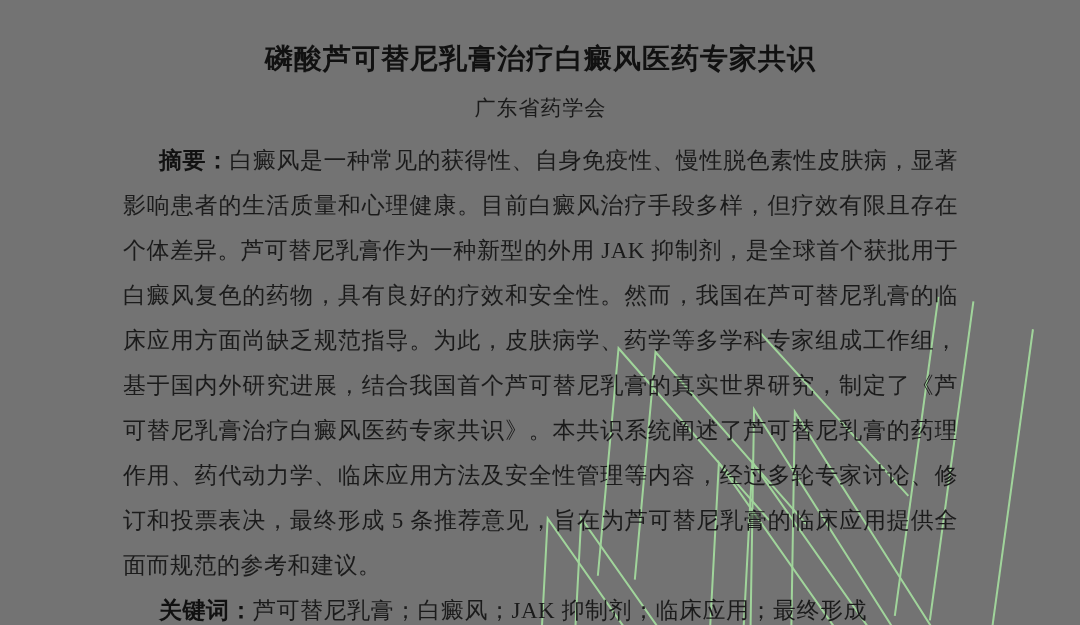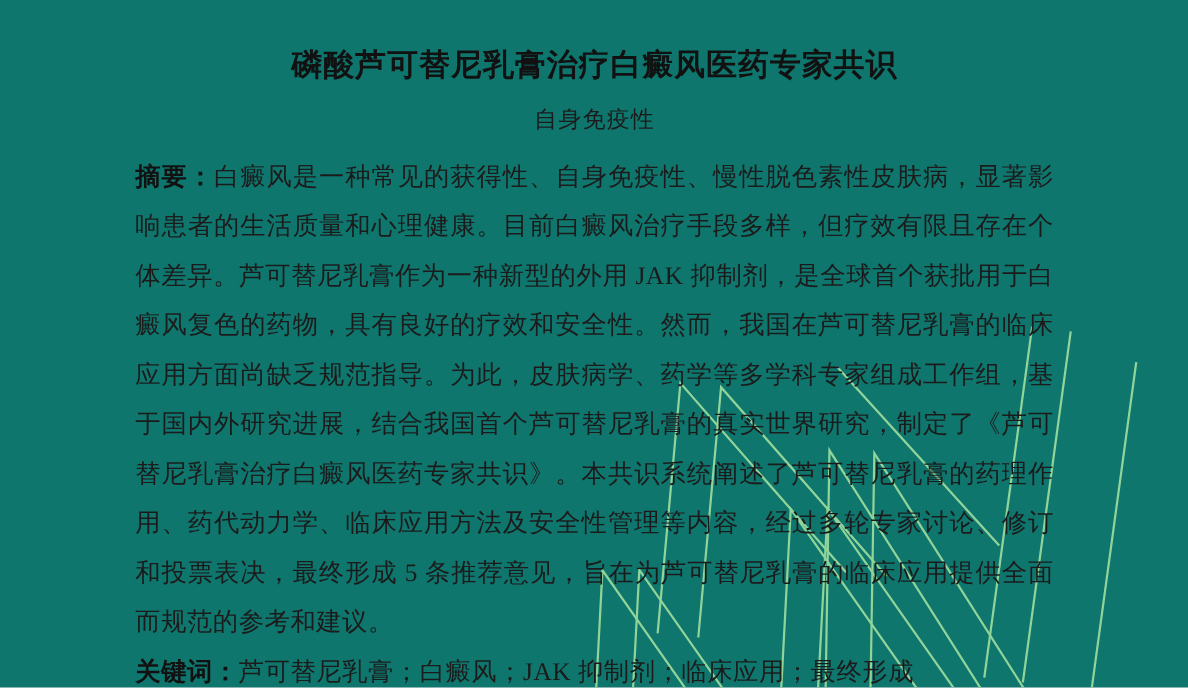--- a/index.html
+++ b/index.html
@@ -1,21 +1,21 @@
 <!DOCTYPE html>
 <html lang="zh"><head>
 <meta charset="utf-8">
 <style>
   html, body { margin: 0; padding: 0; background: #e9e9e9; }
   .page {
     position: relative;
     width: 1080px;
     height: 625px;
     margin: 0 auto;
-    background: #0f766e;
+    background: #737373;
     overflow: hidden;
     font-family: "Liberation Serif", "DejaVu Serif", serif;
     color: #1b1b1b;
   }
   .content {
     position: absolute;
     left: 123px;
     right: 122px;
     top: 40px;
   }
@@ -41,21 +41,21 @@
     text-align: justify;
     letter-spacing: 0.5px;
   }
   .meta-line {
     margin: 0;
     font-size: 23px;
     line-height: 45px;
     text-align: justify;
     letter-spacing: 0.5px;
   }
-  .label-bold { font-weight: 700; color: #111; }
+  .label-bold { font-weight: 700; color: #111; margin-left: 36px; }
   .watermark {
     position: absolute;
     left: 420px;
     top: 280px;
     width: 680px;
     height: 360px;
     pointer-events: none;
     opacity: 0.85;
   }
 </style>
@@ -76,20 +76,20 @@
       <path d="M452 385 L592 95"></path>
       <path d="M500 430 L640 140"></path>
       <path d="M380 60 L470 260"></path>
     </g>
   </svg>
 
   <div class="content">
 
     <h1 class="paper-title">磷酸芦可替尼乳膏治疗白癜风医药专家共识</h1>
 
-    <div class="paper-author">自身免疫性</div>
+    <div class="paper-author">广东省药学会</div>
 
     <p class="abstract"><span class="label-bold">摘要：</span><span>白癜风是一种常见的获得性、自身免疫性、慢性脱色素性皮肤病，显著影响患者的生活质量和心理健康。目前白癜风治疗手段多样，但疗效有限且存在个体差异。芦可替尼乳膏作为一种新型的外用 JAK 抑制剂，是全球首个获批用于白癜风复色的药物，具有良好的疗效和安全性。然而，我国在芦可替尼乳膏的临床应用方面尚缺乏规范指导。为此，皮肤病学、药学等多学科专家组成工作组，基于国内外研究进展，结合我国首个芦可替尼乳膏的真实世界研究，制定了《芦可替尼乳膏治疗白癜风医药专家共识》。本共识系统阐述了芦可替尼乳膏的药理作用、药代动力学、临床应用方法及安全性管理等内容，经过多轮专家讨论、修订和投票表决，最终形成 5 条推荐意见，旨在为芦可替尼乳膏的临床应用提供全面而规范的参考和建议。</span></p>
 
     <p class="meta-line"><span class="label-bold">关键词：</span><span>芦可替尼乳膏；白癜风；JAK 抑制剂；临床应用；最终形成</span></p>
 
   </div>
 </div>
 
 </body></html>

